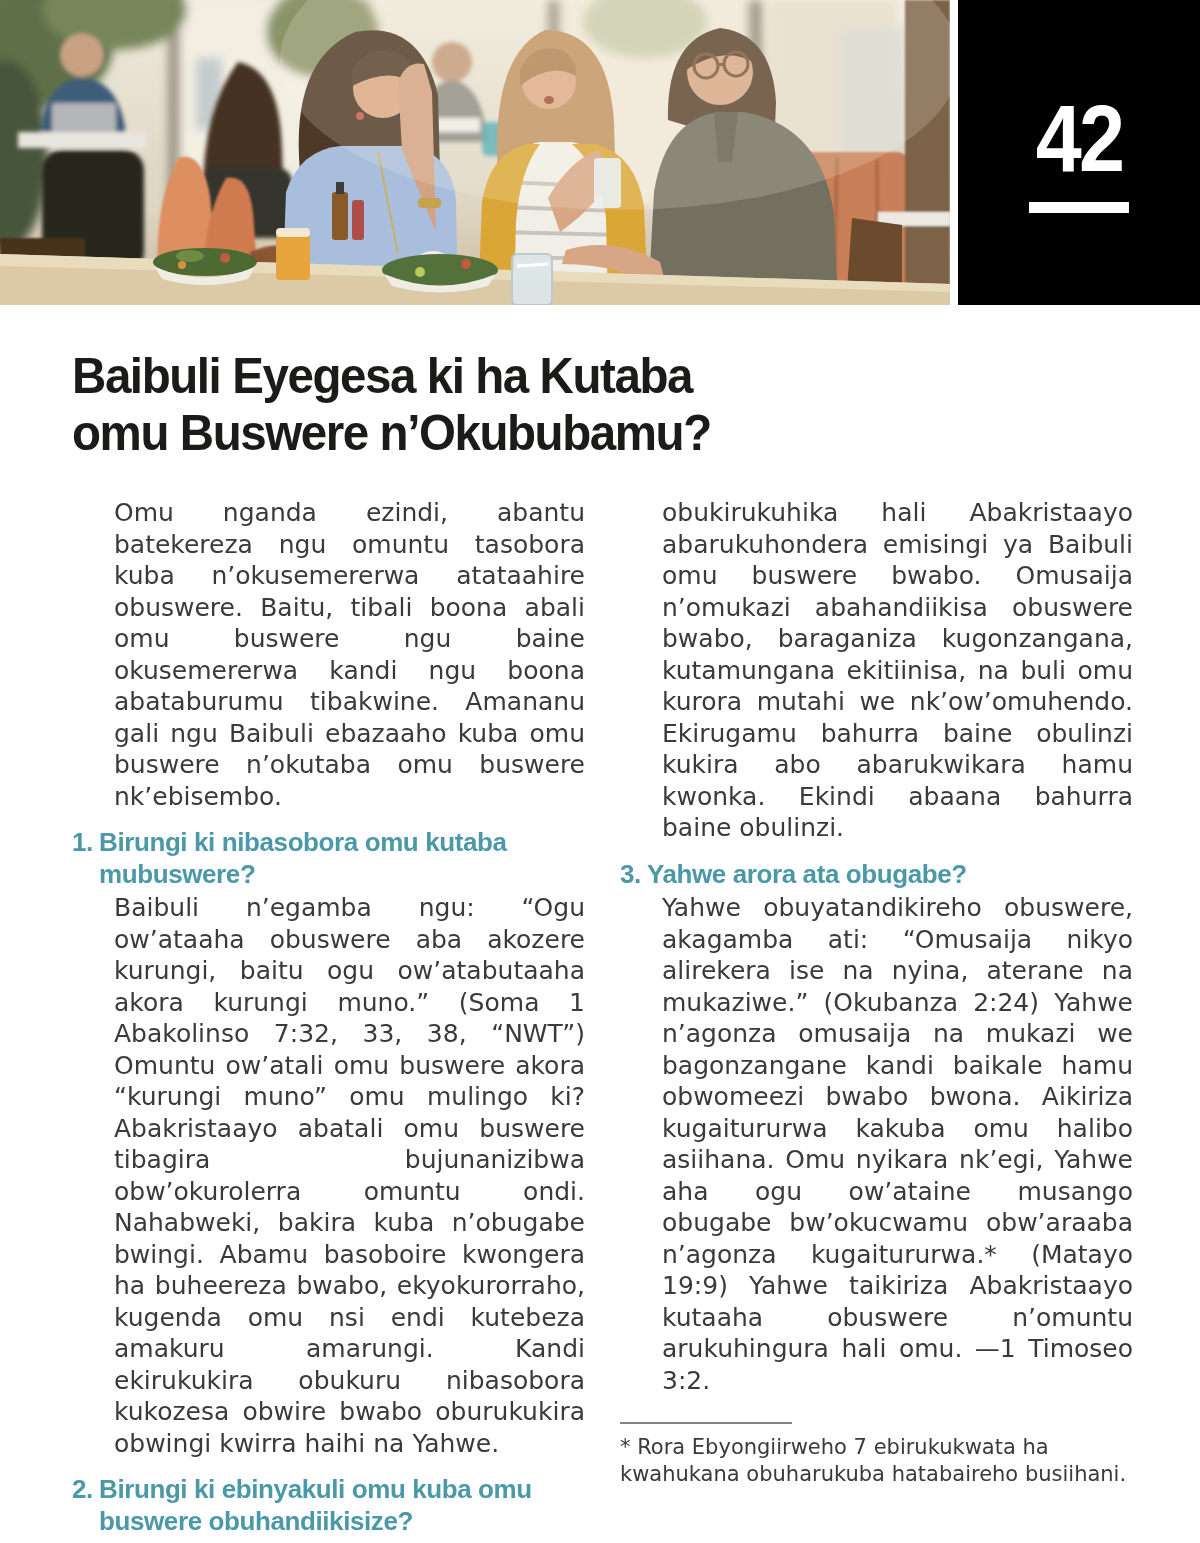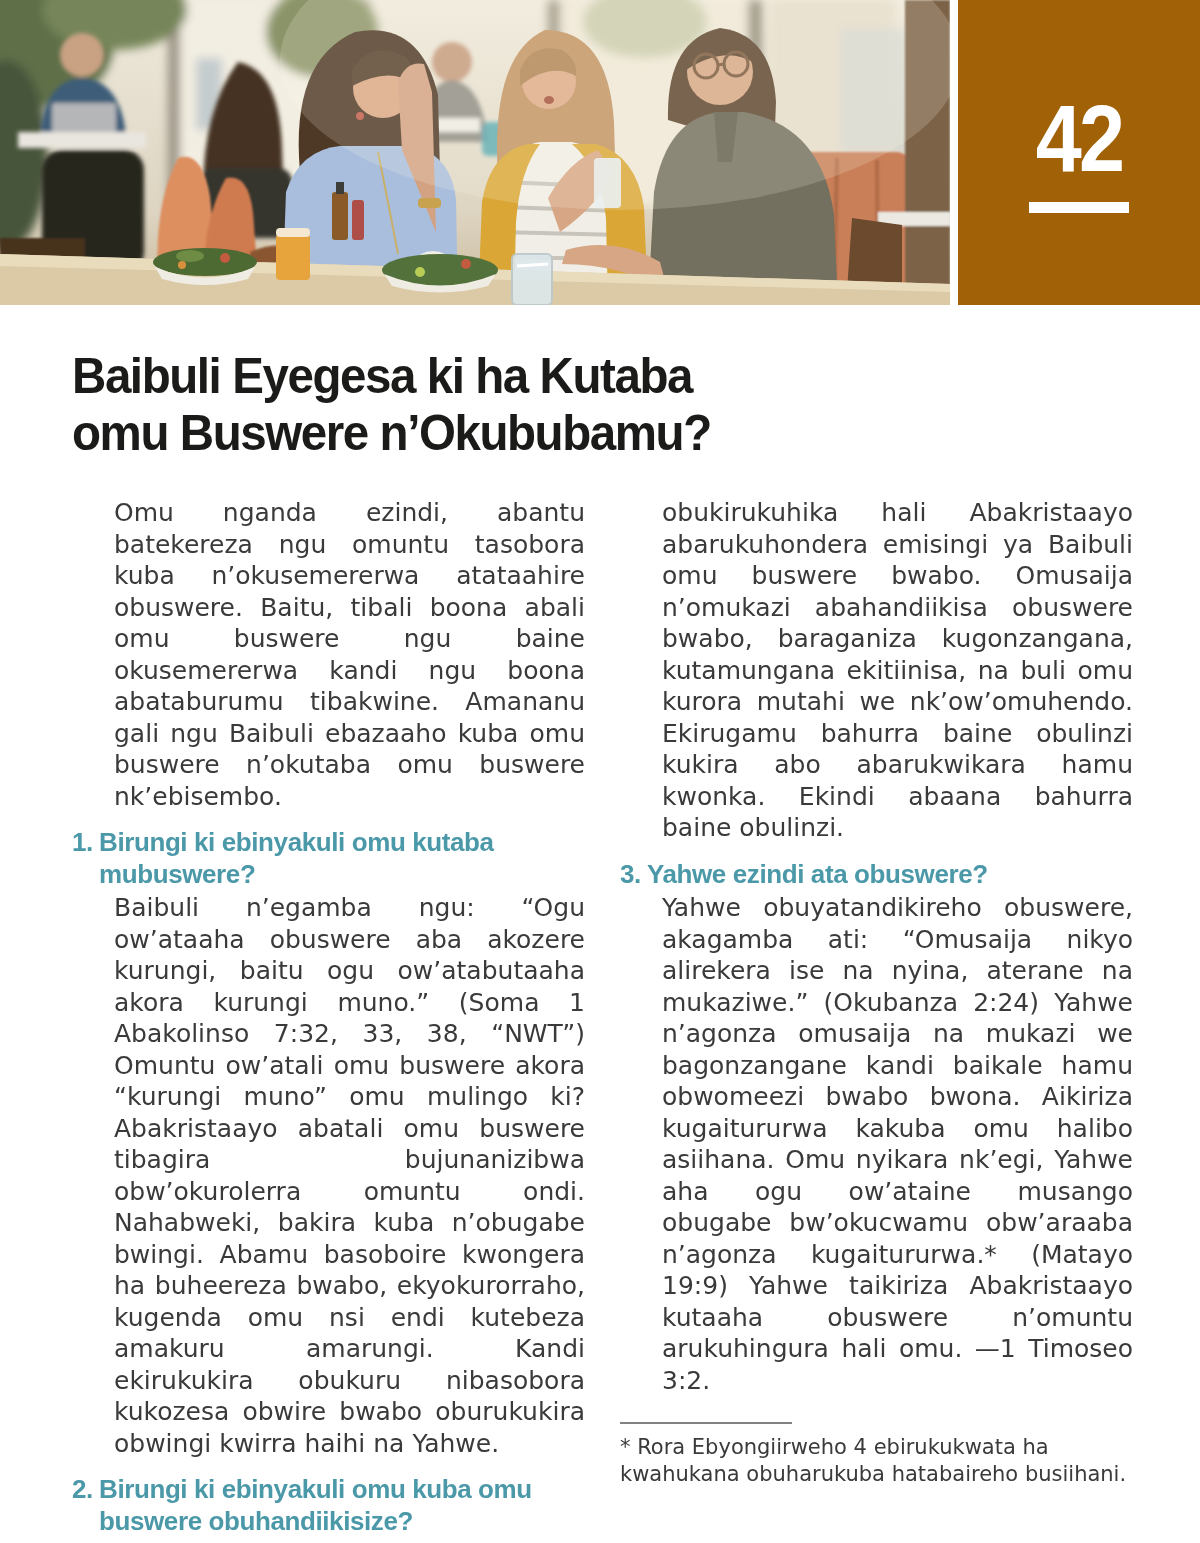--- a/index.html
+++ b/index.html
@@ -6,21 +6,21 @@
   html,body { background:#ffffff; }
   .page {
     position:relative; width:1200px; height:1543px; background:#ffffff;
     font-family:"DejaVu Sans", sans-serif; overflow:hidden;
   }
   
   .photo-wrap { position:absolute; left:0; top:0; width:950px; height:305px; overflow:hidden; }
   .photo-wrap svg { display:block; width:100%; height:100%; }
   .lesson-block {
     position:absolute; left:958px; top:0; width:242px; height:305px;
-    background:#a16207;
+    background:#000000;
   }
   .lesson-number {
     position:absolute; left:0; top:96px; width:100%;
     text-align:center; color:#ffffff;
     font-family:"Liberation Sans", sans-serif; font-weight:bold;
     font-size:94px; line-height:86px; letter-spacing:-3px;
     transform:scaleX(0.88);
   }
   .lesson-bar {
     position:absolute; left:50%; top:202px; width:100px; height:11px;
@@ -230,45 +230,45 @@
   </h1>
 
   <div class="columns">
 
     <div class="col">
       <p class="para"><span>Omu nganda ezindi, abantu batekereza ngu omuntu tasobora kuba n’okusemererwa atataahire obuswere. Baitu, tibali boona abali omu buswere ngu baine okusemererwa kandi ngu boona abataburumu tibakwine. Amananu gali ngu Baibuli ebazaaho kuba omu buswere n’okutaba omu buswere nk’ebisembo.</span></p>
 
       <div class="section">
         <div class="sec-heading">
           <span class="num">1.</span>
-          <span>Birungi ki ebinyakuli omu kutaba mubuswere?</span>
+          <span>Birungi ki nibasobora omu kutaba mubuswere?</span>
         </div>
         <p class="para"><span>Baibuli n’egamba ngu: </span><span class="bold">“Ogu ow’ataaha obuswere aba akozere kurungi, baitu ogu ow’atabutaaha akora kurungi muno.”</span><span> (Soma 1 Abakolinso 7:32, 33, 38, “</span><span class="italic">NWT</span><span>”) Omuntu ow’atali omu buswere akora “kurungi muno” omu mulingo ki? Abakristaayo abatali omu buswere tibagira bujunanizibwa obw’okurolerra omuntu ondi. Nahabweki, bakira kuba n’obugabe bwingi. Abamu basoboire kwongera ha buheereza bwabo, ekyokurorraho, kugenda omu nsi endi kutebeza amakuru amarungi. Kandi ekirukukira obukuru nibasobora kukozesa obwire bwabo oburukukira obwingi kwirra haihi na Yahwe.</span></p>
       </div>
 
       <div class="section">
         <div class="sec-heading">
           <span class="num">2.</span>
           <span>Birungi ki ebinyakuli omu kuba omu buswere obuhandiikisize?</span>
         </div>
         <p class="para"><span>Kusisanaho n’okutaba omu buswere, kuba omu buswere nakyo kirumu ebirungi bingi. Baibuli egamba eti: </span></p>
       </div>
     </div>
 
     <div class="col">
       <p class="para"><span>obukirukuhika hali Abakristaayo abarukuhondera emisingi ya Baibuli omu buswere bwabo. Omusaija n’omukazi abahandiikisa obuswere bwabo, baraganiza kugonzangana, kutamungana ekitiinisa, na buli omu kurora mutahi we nk’ow’omuhendo. Ekirugamu bahurra baine obulinzi kukira abo abarukwikara hamu kwonka. Ekindi abaana bahurra baine obulinzi.</span></p>
 
       <div class="section">
         <div class="sec-heading">
           <span class="num">3.</span>
-          <span>Yahwe ezindi ata obuswere?</span>
+          <span>Yahwe arora ata obugabe?</span>
         </div>
         <p class="para"><span>Yahwe obuyatandikireho obuswere, akagamba ati: </span><span class="bold">“Omusaija nikyo alirekera ise na nyina, aterane na mukaziwe.”</span><span> (Okubanza 2:24) Yahwe n’agonza omusaija na mukazi we bagonzangane kandi baikale hamu obwomeezi bwabo bwona. Aikiriza kugaitururwa kakuba omu halibo asiihana. Omu nyikara nk’egi, Yahwe aha ogu ow’ataine musango obugabe bw’okucwamu obw’araaba n’agonza kugaitururwa.* (Matayo 19:9) Yahwe taikiriza Abakristaayo kutaaha obuswere n’omuntu arukuhingura hali omu. —1 Timoseo 3:2.</span></p>
       </div>
 
       <div class="footnote">
         <div class="footnote-rule"></div>
-        <p class="footnote-text">* Rora Ebyongiirweho 4 ebirukukwata ha kwahukana obuharukuba hatabaireho busiihani.</p>
+        <p class="footnote-text">* Rora Ebyongiirweho 7 ebirukukwata ha kwahukana obuharukuba hatabaireho busiihani.</p>
       </div>
     </div>
 
   </div>
 </div>
 
 </body></html>

